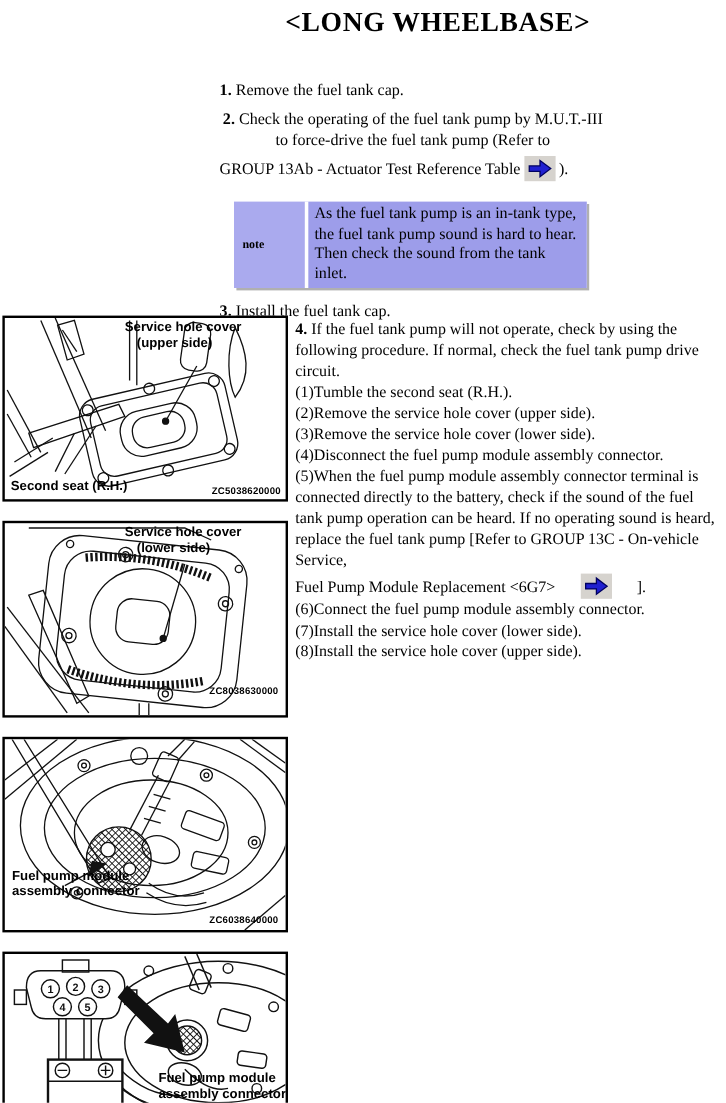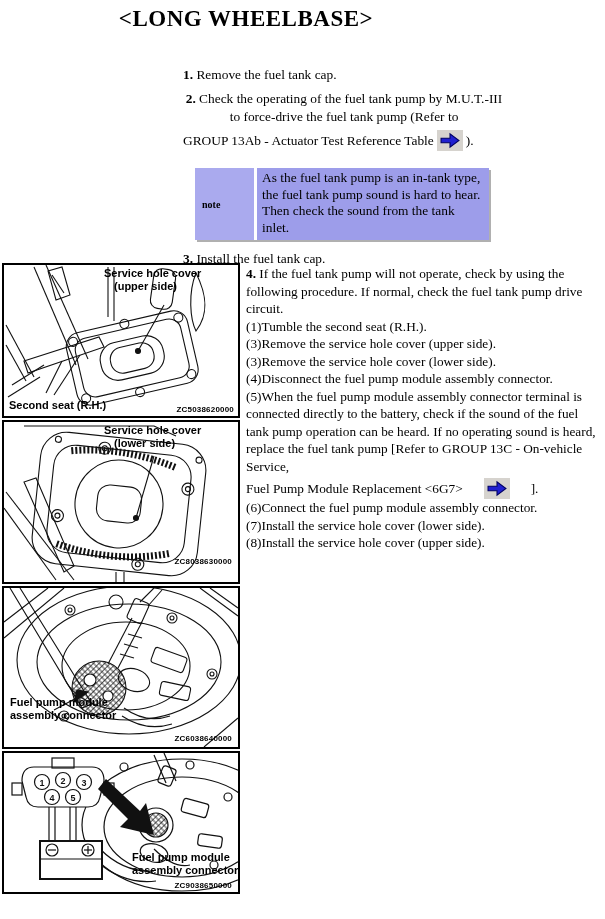--- a/index.html
+++ b/index.html
@@ -1,21 +1,21 @@
 <!DOCTYPE html>
 <html><head>
 <meta charset="utf-8">
 <style>
   html,body{margin:0;padding:0;}
   body{
     width:605px;height:919px;position:relative;background:#fff;color:#000;
     font-family:"Liberation Serif", serif;
   }
   .title{
-    position:absolute;top:6px;left:0;width:492px;text-align:center;
+    position:absolute;top:6px;left:0;width:492px;text-align:right;
     font-size:23px;font-weight:bold;letter-spacing:.5px;
   }
   
   .steps{position:absolute;left:183px;top:66px;width:322px;font-size:13.4px;line-height:18px;}
   .steps p{margin:0 0 6px 0;}
   .stepnum{font-weight:bold;}
   .reflink-line{display:flex;align-items:center;gap:3px;margin-top:4px;}
   .icon-link{
     width:26px;height:21px;background:#d6d3ce;display:inline-flex;
     align-items:center;justify-content:center;flex:0 0 auto;cursor:pointer;
@@ -26,21 +26,21 @@
     width:52px;background:#aaaaee;display:flex;align-items:center;
     padding-left:7px;font-weight:bold;font-size:10px;border-right:3px solid #fff;
   }
   .note-text-cell{
     width:222px;background:#9d9dea;padding:2px 5px 4px 5px;
     font-size:13.4px;line-height:16.5px;
   }
   .step3{position:absolute;left:183px;top:238px;font-size:13.4px;}
   
   .figures{position:absolute;left:2px;top:263px;width:238px;}
-  .figure{position:relative;border:2px solid #000;background:#fff;margin-bottom:2px;overflow:hidden;}
+  .figure{position:relative;border:2px solid #000;background:#fff;margin-bottom:16px;overflow:hidden;}
   .fig1{height:151px;} .fig2{height:160px;} .fig3{height:159px;} .fig4{height:139px;}
   .figure svg{position:absolute;left:0;top:0;}
   .fig-label{
     position:absolute;font-family:"Liberation Sans",sans-serif;font-weight:bold;
     font-size:11px;line-height:13px;white-space:nowrap;
   }
   .fig-label .l2{display:block;padding-left:10px;}
   .fig-code{
     position:absolute;font-family:"Liberation Sans",sans-serif;font-weight:bold;
     font-size:8px;letter-spacing:.2px;
@@ -267,21 +267,21 @@
       <span>Fuel pump module</span>
       <span class="l2" style="padding-left:0;">assembly connector</span>
     </div>
     <div class="fig-code" style="right:6px;bottom:2px;">ZC9038650000</div>
   </div>
 </div>
 
 <div class="step4">
   <p><span class="stepnum">4.</span><span> If the fuel tank pump will not operate, check by using the following procedure. If normal, check the fuel tank pump drive circuit.</span></p>
   <p>(1)Tumble the second seat (R.H.).</p>
-  <p>(3)Remove the service hole cover (upper side).</p>
+  <p>(2)Remove the service hole cover (upper side).</p>
   <p>(3)Remove the service hole cover (lower side).</p>
   <p>(4)Disconnect the fuel pump module assembly connector.</p>
   <p>(5)When the fuel pump module assembly connector terminal is connected directly to the battery, check if the sound of the fuel tank pump operation can be heard. If no operating sound is heard, replace the fuel tank pump [Refer to GROUP 13C - On-vehicle Service,</p>
   <div class="sub5-link-line">
     <span>Fuel Pump Module Replacement &lt;6G7&gt;</span>
     <span class="icon-link">
       <svg width="22" height="17" viewBox="0 0 24 19">
         <polygon points="2,7 12,7 12,2 22,9.5 12,17 12,12 2,12" fill="#2020d0" stroke="#000060" stroke-width="1.2"></polygon>
       </svg>
     </span>

